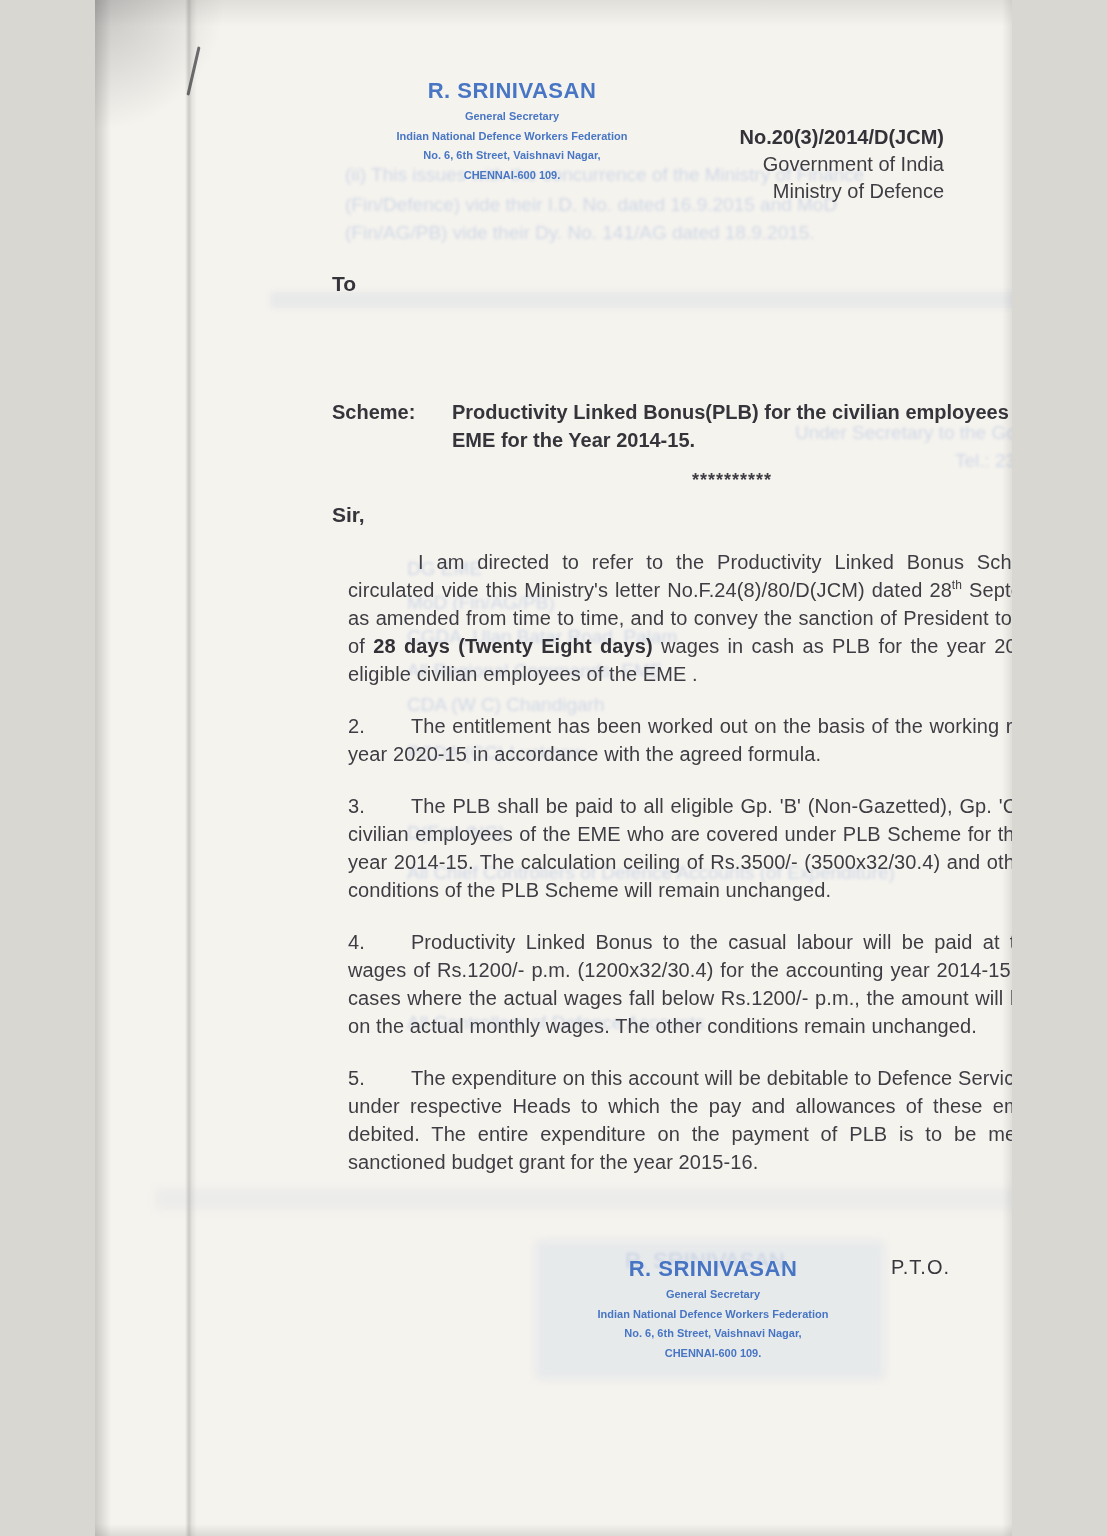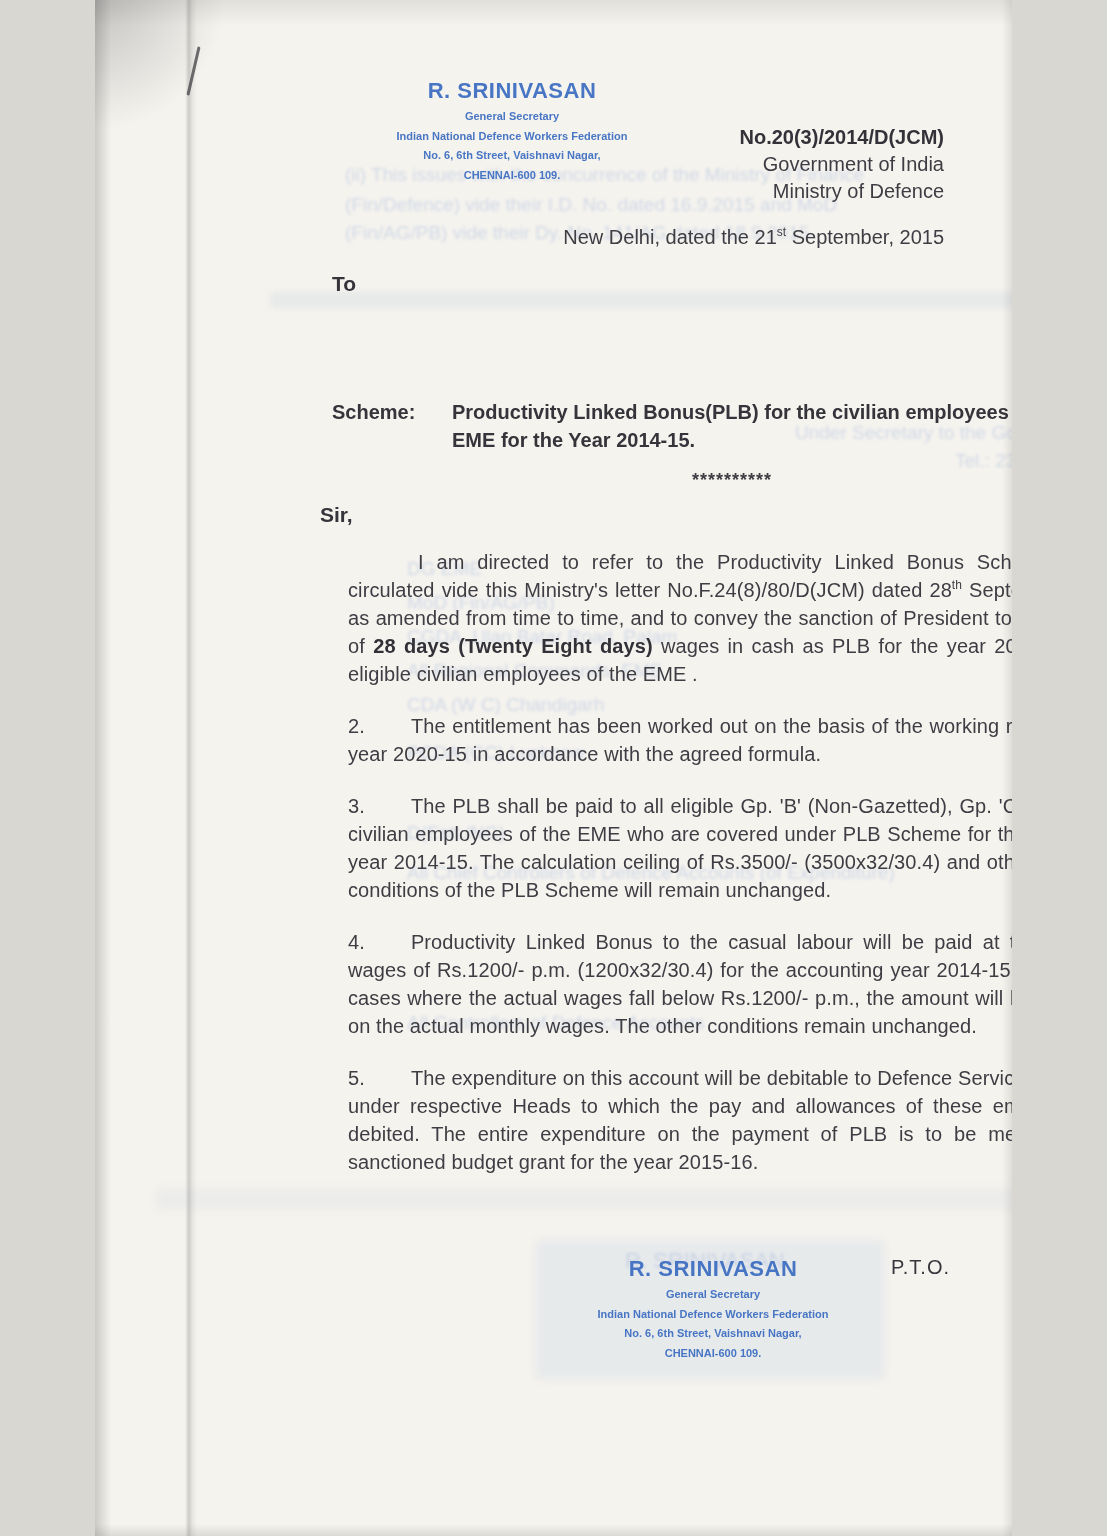--- a/index.html
+++ b/index.html
@@ -52,21 +52,21 @@
   
   .ref-block{right:68px;top:124px;text-align:right;z-index:3;line-height:27px;font-size:20px;margin-left:20px;}
   .ref-no{font-weight:bold;color:#333239;}
   .dateline{right:68px;top:226px;font-size:20px;z-index:3;}
   .to-label{left:237px;top:272px;font-size:21px;font-weight:bold;color:#35343a;z-index:3;}
   .addressee{left:345px;top:325px;font-size:20px;font-weight:bold;line-height:29px;color:#35343a;z-index:3;}
   .subject-row{left:237px;top:398px;width:800px;display:flex;z-index:3;font-size:20px;font-weight:bold;color:#35343a;line-height:28px;}
   .subject-label{flex:0 0 120px;}
   .subject-text{flex:1;}
   .stars{left:237px;top:470px;width:800px;text-align:center;font-size:18px;font-weight:bold;letter-spacing:1px;z-index:3;}
-  .salutation{left:225px;top:503px;font-size:21px;font-weight:bold;color:#35343a;z-index:3;}
+  .salutation{left:237px;top:503px;font-size:21px;font-weight:bold;color:#35343a;z-index:3;}
   .body{left:237px;top:548px;width:798px;z-index:3;}
   .para{
     margin:0 0 24px 16px;
     font-size:20px;line-height:28px;
     text-align:justify;letter-spacing:0.1px;
   }
   .para.indent{text-indent:70px;}
   .pnum{display:inline-block;}
   .pgap{display:inline-block;width:46px;}
   .b{font-weight:bold;color:#323137;}
@@ -109,21 +109,20 @@
     <div class="stamp-line">No. 6, 6th Street, Vaishnavi Nagar,</div>
     <div class="stamp-line">CHENNAI-600 109.</div>
   </div>
 
   <div class="ref-block">
     <div class="ref-no">No.20(3)/2014/D(JCM)</div>
     <div class="ref-line">Government of India</div>
     <div class="ref-line">Ministry of Defence</div>
   </div>
 
-  <div class="dateline"><span>New Delhi, dated the 21</span><span class="sup">st</span><span> September, 2015</span></div>
 
   <div class="to-label">To</div>
 
 
   <div class="subject-row">
     <div class="subject-label">Scheme:</div>
     <div class="subject-text">
       <div>Productivity Linked Bonus(PLB) for the civilian employees of the</div>
       <div>EME for the Year 2014-15.</div>
     </div>

